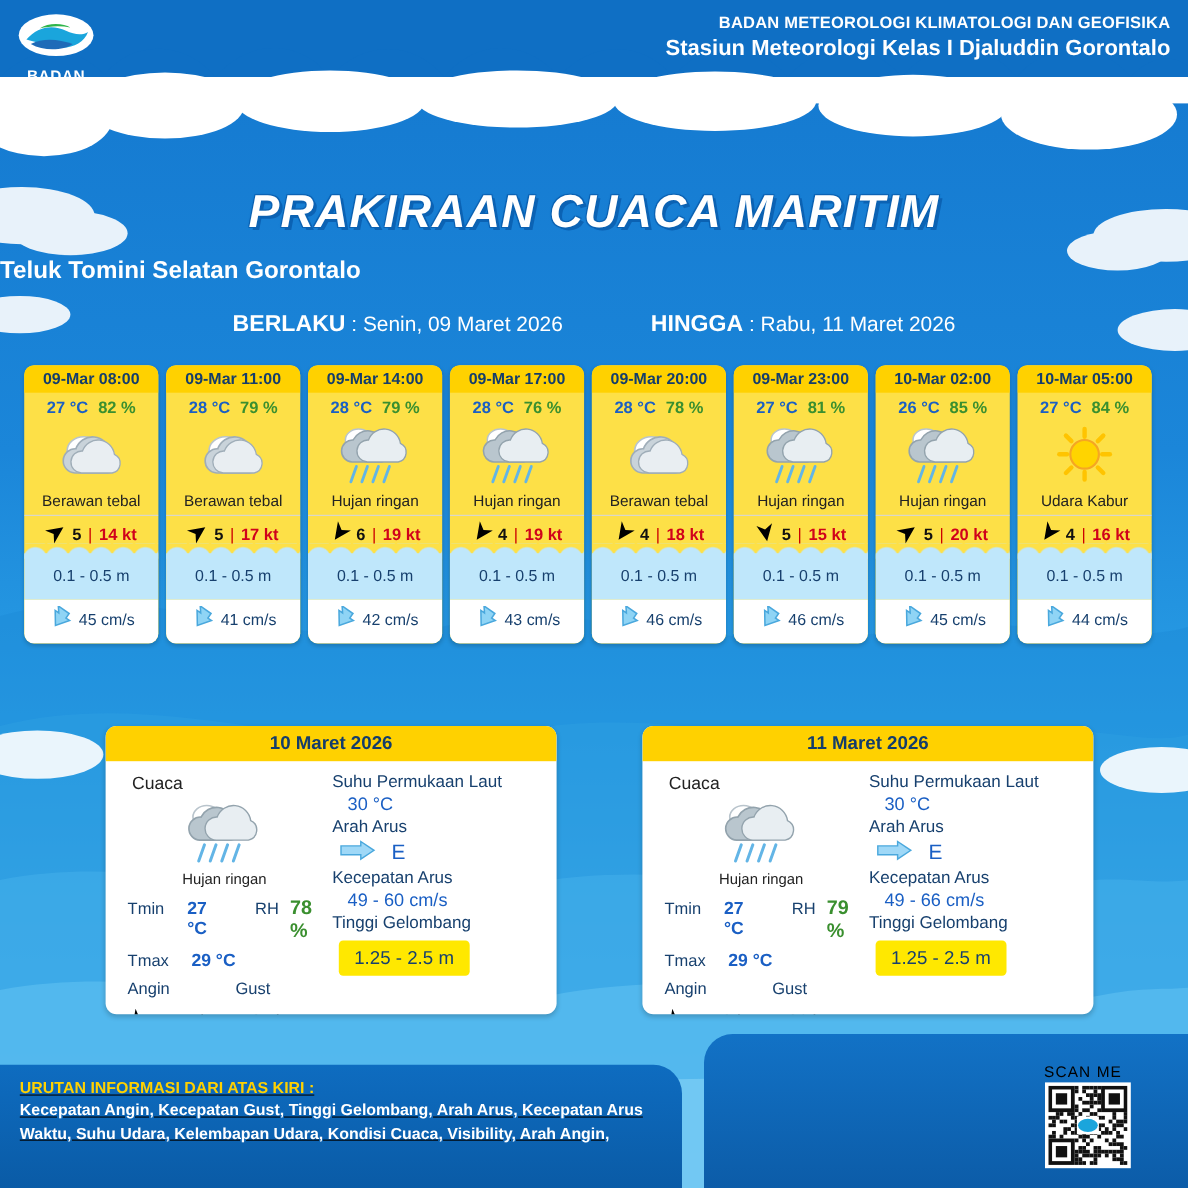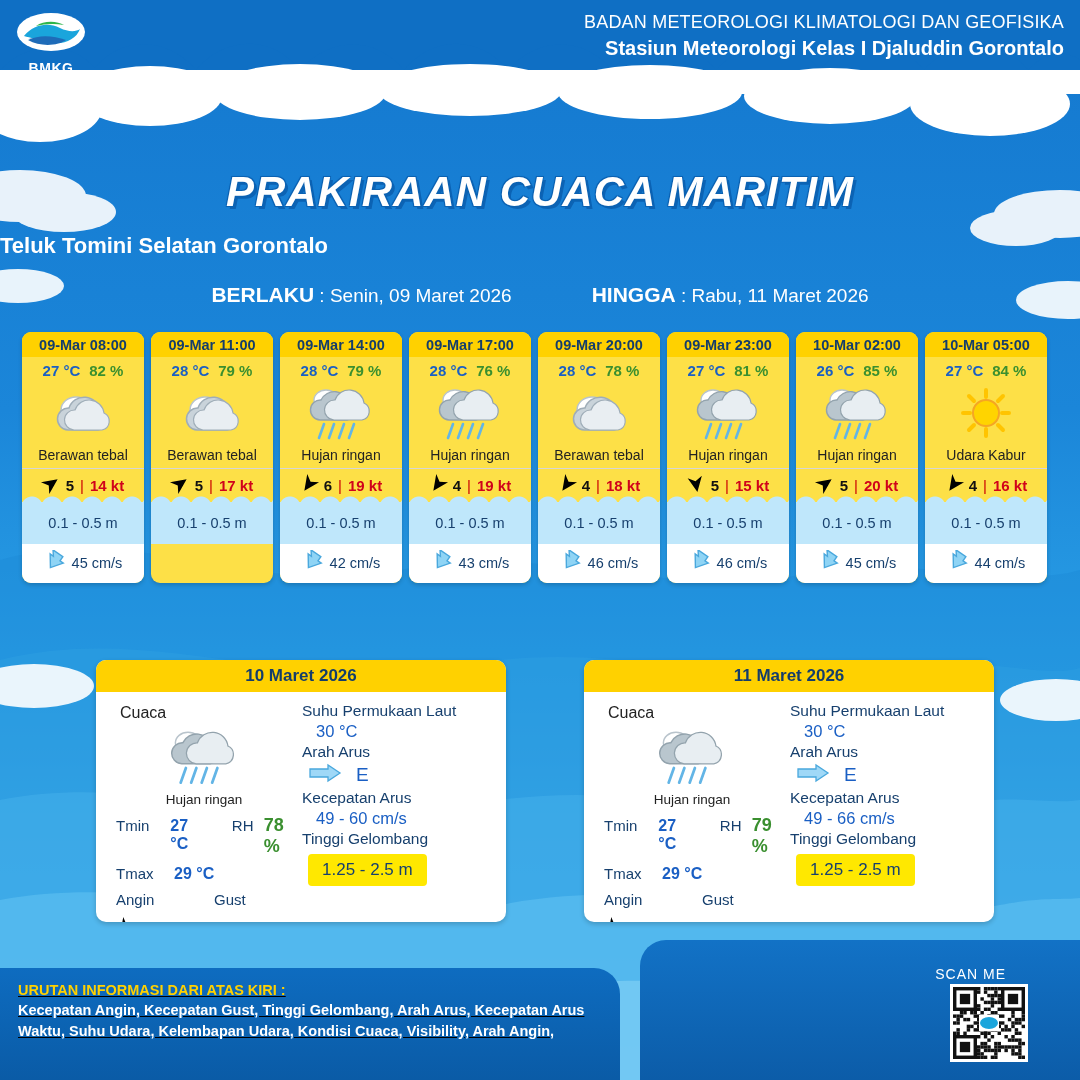--- a/index.html
+++ b/index.html
@@ -18,21 +18,21 @@
   }
 
   
   .header {
     position: absolute; top: 0; left: 0; width: 100%; height: 120px;
     z-index: 5;
   }
   .hdr-text {
     position: absolute; right: 16px; top: 12px; text-align: right; color: #fff;
   }
-  .hdr-text .l1 { font-size: 18px; font-weight: normal; letter-spacing: .2px; }
+  .hdr-text .l1 { font-size: 15px; font-weight: bold; letter-spacing: .2px; }
   .hdr-text .l2 { font-size: 20px; font-weight: bold; margin-top: 4px; }
   .logo {
     position: absolute; left: 14px; top: 10px; width: 74px; height: 66px;
     text-align: center;
   }
   .logo .lbl { color: #fff; font-size: 14px; font-weight: bold; margin-top: 2px; letter-spacing: .5px;}
 
   
   .title-main {
     position: absolute; top: 168px; width: 100%; text-align: center;
@@ -143,21 +143,21 @@
     z-index: 6;
     text-decoration: underline;
   }
   .foot-panel .t1 { color: #ffd100; font-weight: bold; font-size: 14.5px; margin: 14px 0 2px 18px; }
   .foot-panel .t2 { color: #ffffff; font-weight: bold; font-size: 14.5px; margin-left: 18px; line-height: 1.45; }
   .qr-panel {
     position: absolute; right: 0; bottom: 0; width: 440px; height: 140px;
     background: linear-gradient(180deg,#1272c6,#0c5ca8);
     border-top-left-radius: 26px; z-index: 6;
   }
-  .scan-lbl { position: absolute; right: 74px; bottom: 98px; color: #ffffff; font-size: 14px; letter-spacing: 1px; z-index: 7;}
+  .scan-lbl { position: absolute; right: 60px; bottom: 98px; color: #000000; font-size: 14px; letter-spacing: 1px; z-index: 7;}
   .qr {
     position: absolute; right: 52px; bottom: 18px; width: 78px; height: 78px;
     background: #fff; padding: 3px; z-index: 7;
   }
   .qr-inner { width: 100%; height: 100%; position: relative; }
 </style>
 </head>
 <body>
 
 <div class="bg">
@@ -197,21 +197,21 @@
 </div>
 
 <div class="header">
   <div class="logo">
     <svg width="74" height="44" viewBox="0 0 74 44">
       <ellipse cx="37" cy="22" rx="34" ry="19" fill="#ffffff"></ellipse>
       <path d="M10,26 C20,14 34,12 46,18 C54,22 62,22 66,19 C62,30 48,36 34,32 C24,29 16,28 10,26 Z" fill="#1aa5dc"></path>
       <path d="M14,30 C26,24 40,26 52,30 C44,36 26,37 14,30 Z" fill="#1e6bb8"></path>
       <path d="M22,16 C30,10 44,11 50,15 C40,13 30,14 22,16 Z" fill="#2fb54a"></path>
     </svg>
-    <div class="lbl">BMKG</div>
+    <div class="lbl">BADAN</div>
   </div>
   <div class="hdr-text">
     <div class="l1">BADAN METEOROLOGI KLIMATOLOGI DAN GEOFISIKA</div>
     <div class="l2">Stasiun Meteorologi Kelas I Djaluddin Gorontalo</div>
   </div>
 </div>
 
 <div class="title-main">PRAKIRAAN CUACA MARITIM</div>
 <div class="title-sub">Teluk Tomini Selatan Gorontalo</div>
 <div class="valid-row">
@@ -273,20 +273,26 @@
     <div class="card-wind">
       <span><svg width="18" height="18" viewBox="0 0 20 20" style="transform:rotate(55deg)">
             <path d="M10,1 L18,18 L10,13 L2,18 Z" fill="#000"></path>
           </svg></span>
       <span class="deg">5</span>
       <span class="sep">|</span>
       <span class="kt">17 kt</span>
     </div>
     <div class="card-wave">
       <span>0.1 - 0.5 m</span>
+    </div>
+    <div class="card-cur">
+      <span><svg width="22" height="22" viewBox="0 0 22 22">
+            <path d="M3,3 L15,3 L15,8 L19,8 L11,19 L3,8 L7,8 Z" fill="#8fd4f5" stroke="#4aa8dd" stroke-width="1.4" transform="rotate(35 11 11)"></path>
+          </svg></span>
+      <span>41 cm/s</span>
     </div>
     </div>
     <div class="card">
       <div class="card-time">09-Mar 14:00</div>
     <div class="card-tr">
       <span class="temp">28 °C</span>
       <span class="hum">79 %</span>
     </div>
     <div class="card-icon">
         <svg width="70" height="60" viewBox="0 0 70 60">

